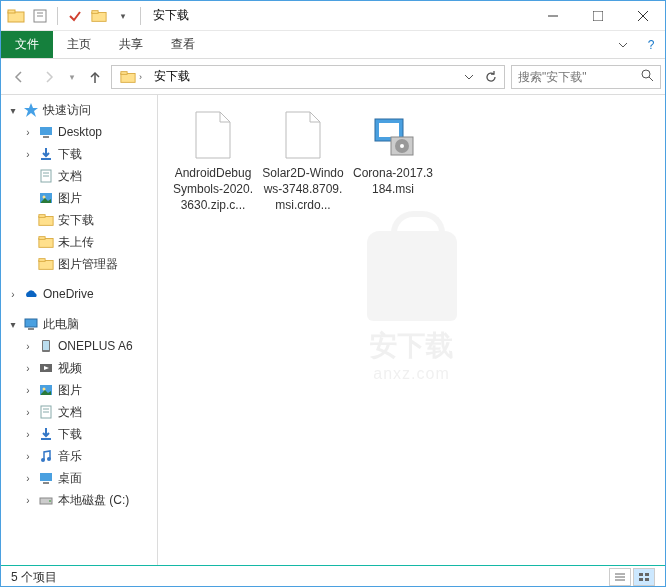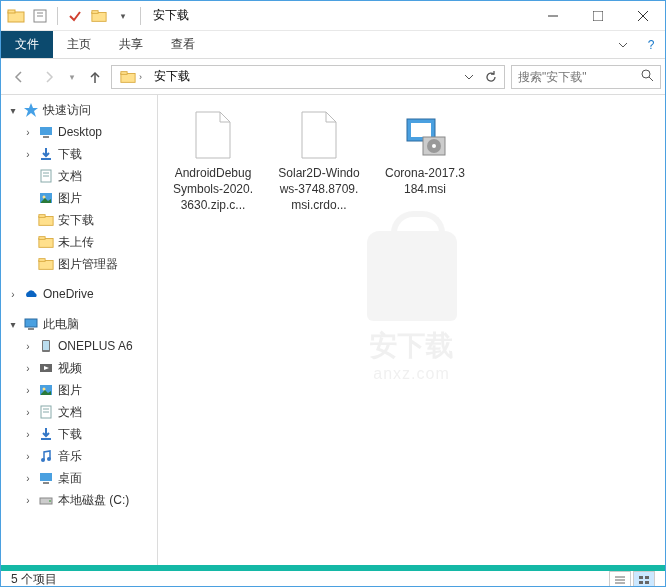--- a/index.html
+++ b/index.html
@@ -6,46 +6,46 @@
 body { width: 666px; height: 587px; background: #fff; border: 1px solid #4ba0e0; overflow: hidden; font-size: 12px; }
 .titlebar { height: 30px; display: flex; align-items: center; background: #fff; border-bottom: 1px solid #e8e8e8; }
 .qat { display: flex; align-items: center; padding-left: 4px; gap: 2px; }
 .qat-item { width: 22px; height: 22px; display: flex; align-items: center; justify-content: center; }
 .title-text { margin-left: 8px; font-size: 12px; }
 .sep { width: 1px; height: 18px; background: #ccc; margin: 0 4px; }
 .win-controls { margin-left: auto; display: flex; }
 .win-btn { width: 45px; height: 30px; display: flex; align-items: center; justify-content: center; }
 .ribbon { height: 28px; display: flex; align-items: stretch; border-bottom: 1px solid #dcdcdc; background: #fff; }
 .ribbon-tab { padding: 0 14px; display: flex; align-items: center; font-size: 12px; cursor: pointer; }
-.ribbon-tab.file { background: #0c4a6e; color: #fff; }
+.ribbon-tab.file { background: #15803d; color: #fff; }
 .ribbon-tab:not(.file) { color: #333; }
 .ribbon-spacer { flex: 1; }
 .ribbon-caret { width: 28px; display: flex; align-items: center; justify-content: center; color: #555; }
 .navbar { height: 36px; display: flex; align-items: center; border-bottom: 1px solid #dcdcdc; padding: 0 4px; gap: 2px; }
 .nav-btn { width: 28px; height: 28px; display: flex; align-items: center; justify-content: center; color: #888; border-radius: 2px; }
 .nav-btn.enabled { color: #333; }
 .addr-bar { flex: 1; height: 24px; border: 1px solid #c8c8c8; display: flex; align-items: center; padding: 0 2px; background: #fff; }
 .addr-crumb { padding: 0 6px; height: 22px; display: flex; align-items: center; gap: 3px; font-size: 12px; }
 .addr-spacer { flex: 1; }
 .addr-btn { width: 22px; height: 22px; display: flex; align-items: center; justify-content: center; color: #555; }
 .search-box { width: 150px; height: 24px; border: 1px solid #c8c8c8; display: flex; align-items: center; padding: 0 6px; background: #fff; margin-left: 4px; }
 .search-box input { border: none; outline: none; width: 100%; font-size: 12px; color: #888; }
 .search-box .icon { color: #555; margin-left: 4px; }
 .main { display: flex; height: 470px; }
 .sidebar { width: 157px; border-right: 1px solid #dcdcdc; overflow-y: auto; overflow-x: hidden; padding: 4px 0; }
 .tree-item { display: flex; align-items: center; height: 22px; padding-left: 6px; font-size: 12px; color: #333; gap: 3px; cursor: pointer; }
 .tree-caret { width: 12px; text-align: center; color: #555; font-size: 10px; }
 .tree-indent { width: 12px; }
 .tree-icon { width: 18px; height: 18px; display: flex; align-items: center; justify-content: center; }
-.content { flex: 1; position: relative; padding: 10px 0 0 10px; display: flex; flex-wrap: wrap; align-content: flex-start; gap: 16px; overflow: auto; }
+.content { flex: 1; position: relative; padding: 10px 0 0 10px; display: flex; flex-wrap: wrap; align-content: flex-start; gap: 0; overflow: auto; }
 .file-item { width: 90px; height: 120px; display: flex; flex-direction: column; align-items: center; padding: 4px; text-align: center; cursor: pointer; }
 .file-item.selected { background: #cce8ff; border: 1px solid #99d1ff; }
 .file-icon { width: 52px; height: 52px; display: flex; align-items: center; justify-content: center; margin-bottom: 4px; }
 .file-label { font-size: 12px; color: #333; line-height: 16px; word-break: break-all; max-height: 64px; overflow: hidden; }
-.statusbar { height: 23px; border-top: 6px solid #14b8a6; display: flex; align-items: center; padding: 0 10px; font-size: 12px; color: #333; background: #fff; }
+.statusbar { height: 23px; border-top: 1px solid #14b8a6; display: flex; align-items: center; padding: 0 10px; font-size: 12px; color: #333; background: #fff; }
 .statusbar .spacer { flex: 1; }
 .view-btns { display: flex; gap: 2px; }
 .view-btn { width: 22px; height: 18px; border: 1px solid #ccc; display: flex; align-items: center; justify-content: center; font-size: 9px; }
 .watermark { position: absolute; left: 50%; top: 45%; transform: translate(-50%,-50%); opacity: 0.12; pointer-events: none; text-align: center; color: #888; }
 .watermark .bag { width: 90px; height: 90px; background: #aaa; border-radius: 12px 12px 6px 6px; margin: 0 auto 6px; position: relative; }
 .watermark .bag::before { content: ""; position: absolute; top: -20px; left: 24px; width: 42px; height: 34px; border: 6px solid #aaa; border-bottom: none; border-radius: 22px 22px 0 0; }
 .watermark .txt1 { font-size: 28px; font-weight: bold; }
 .watermark .txt2 { font-size: 16px; letter-spacing: 1px; }
 .sidebar::-webkit-scrollbar { width: 15px; }
 .sidebar::-webkit-scrollbar-thumb { background: #c2c2c2; }

